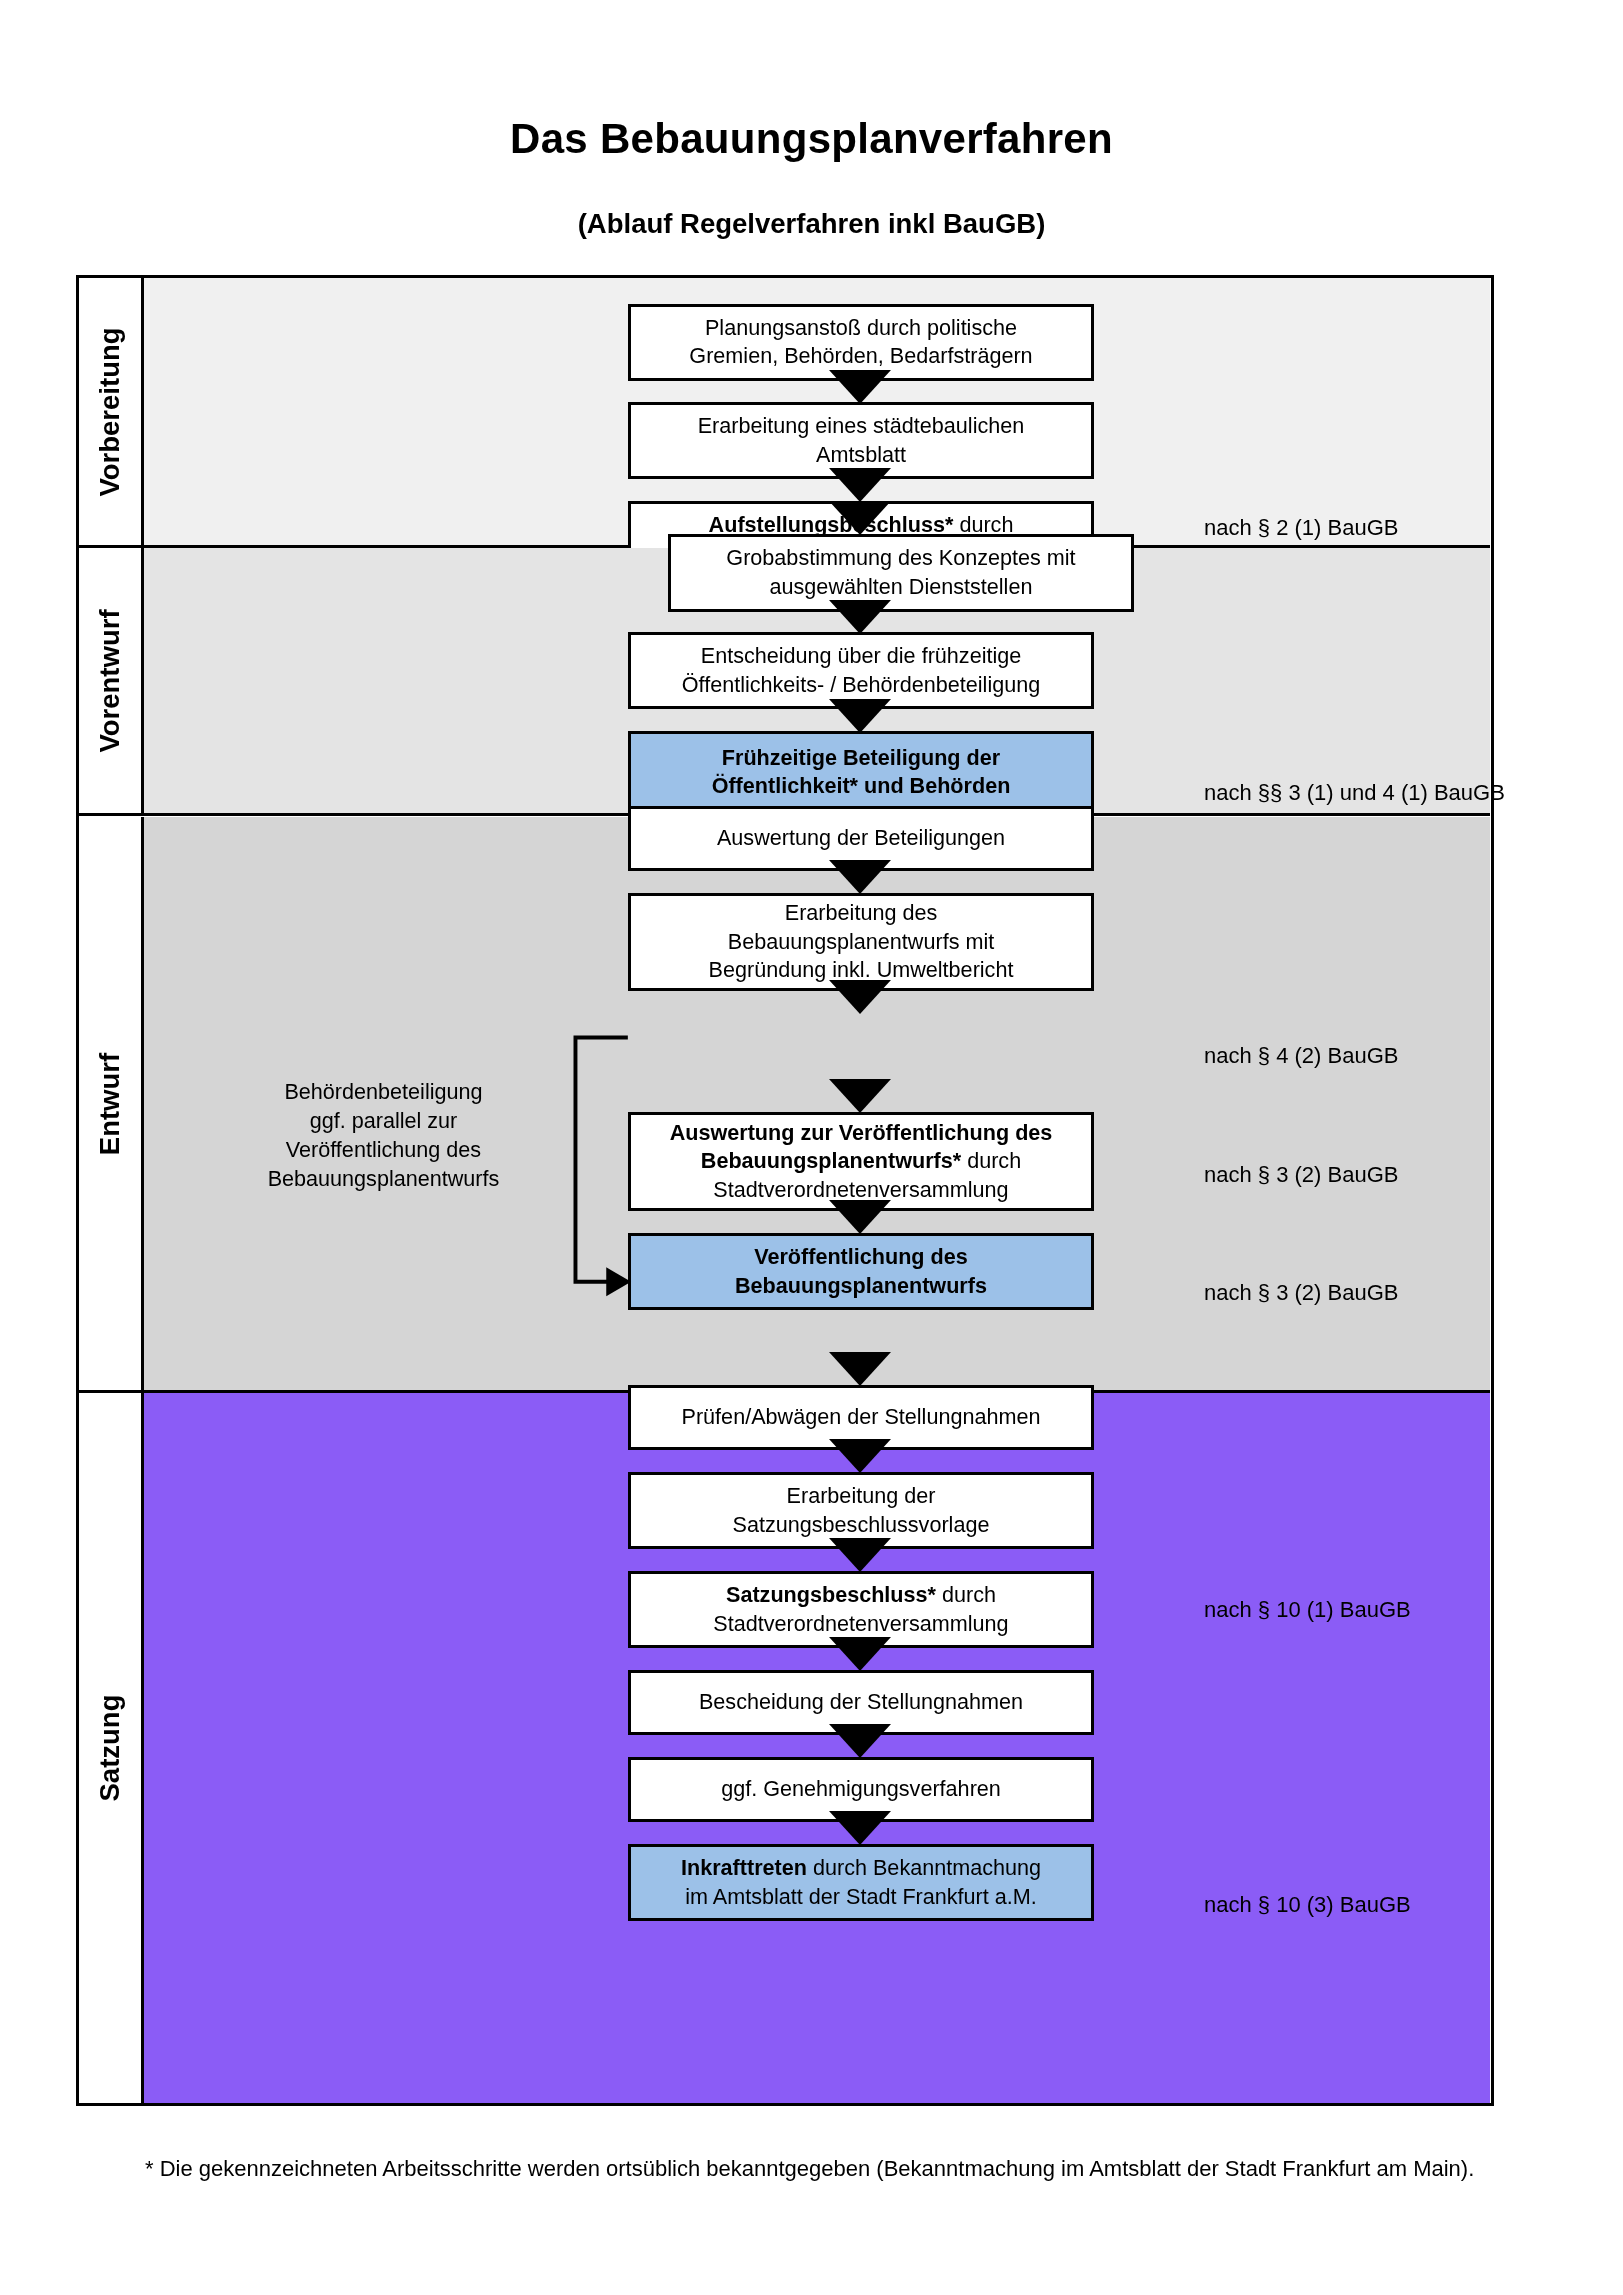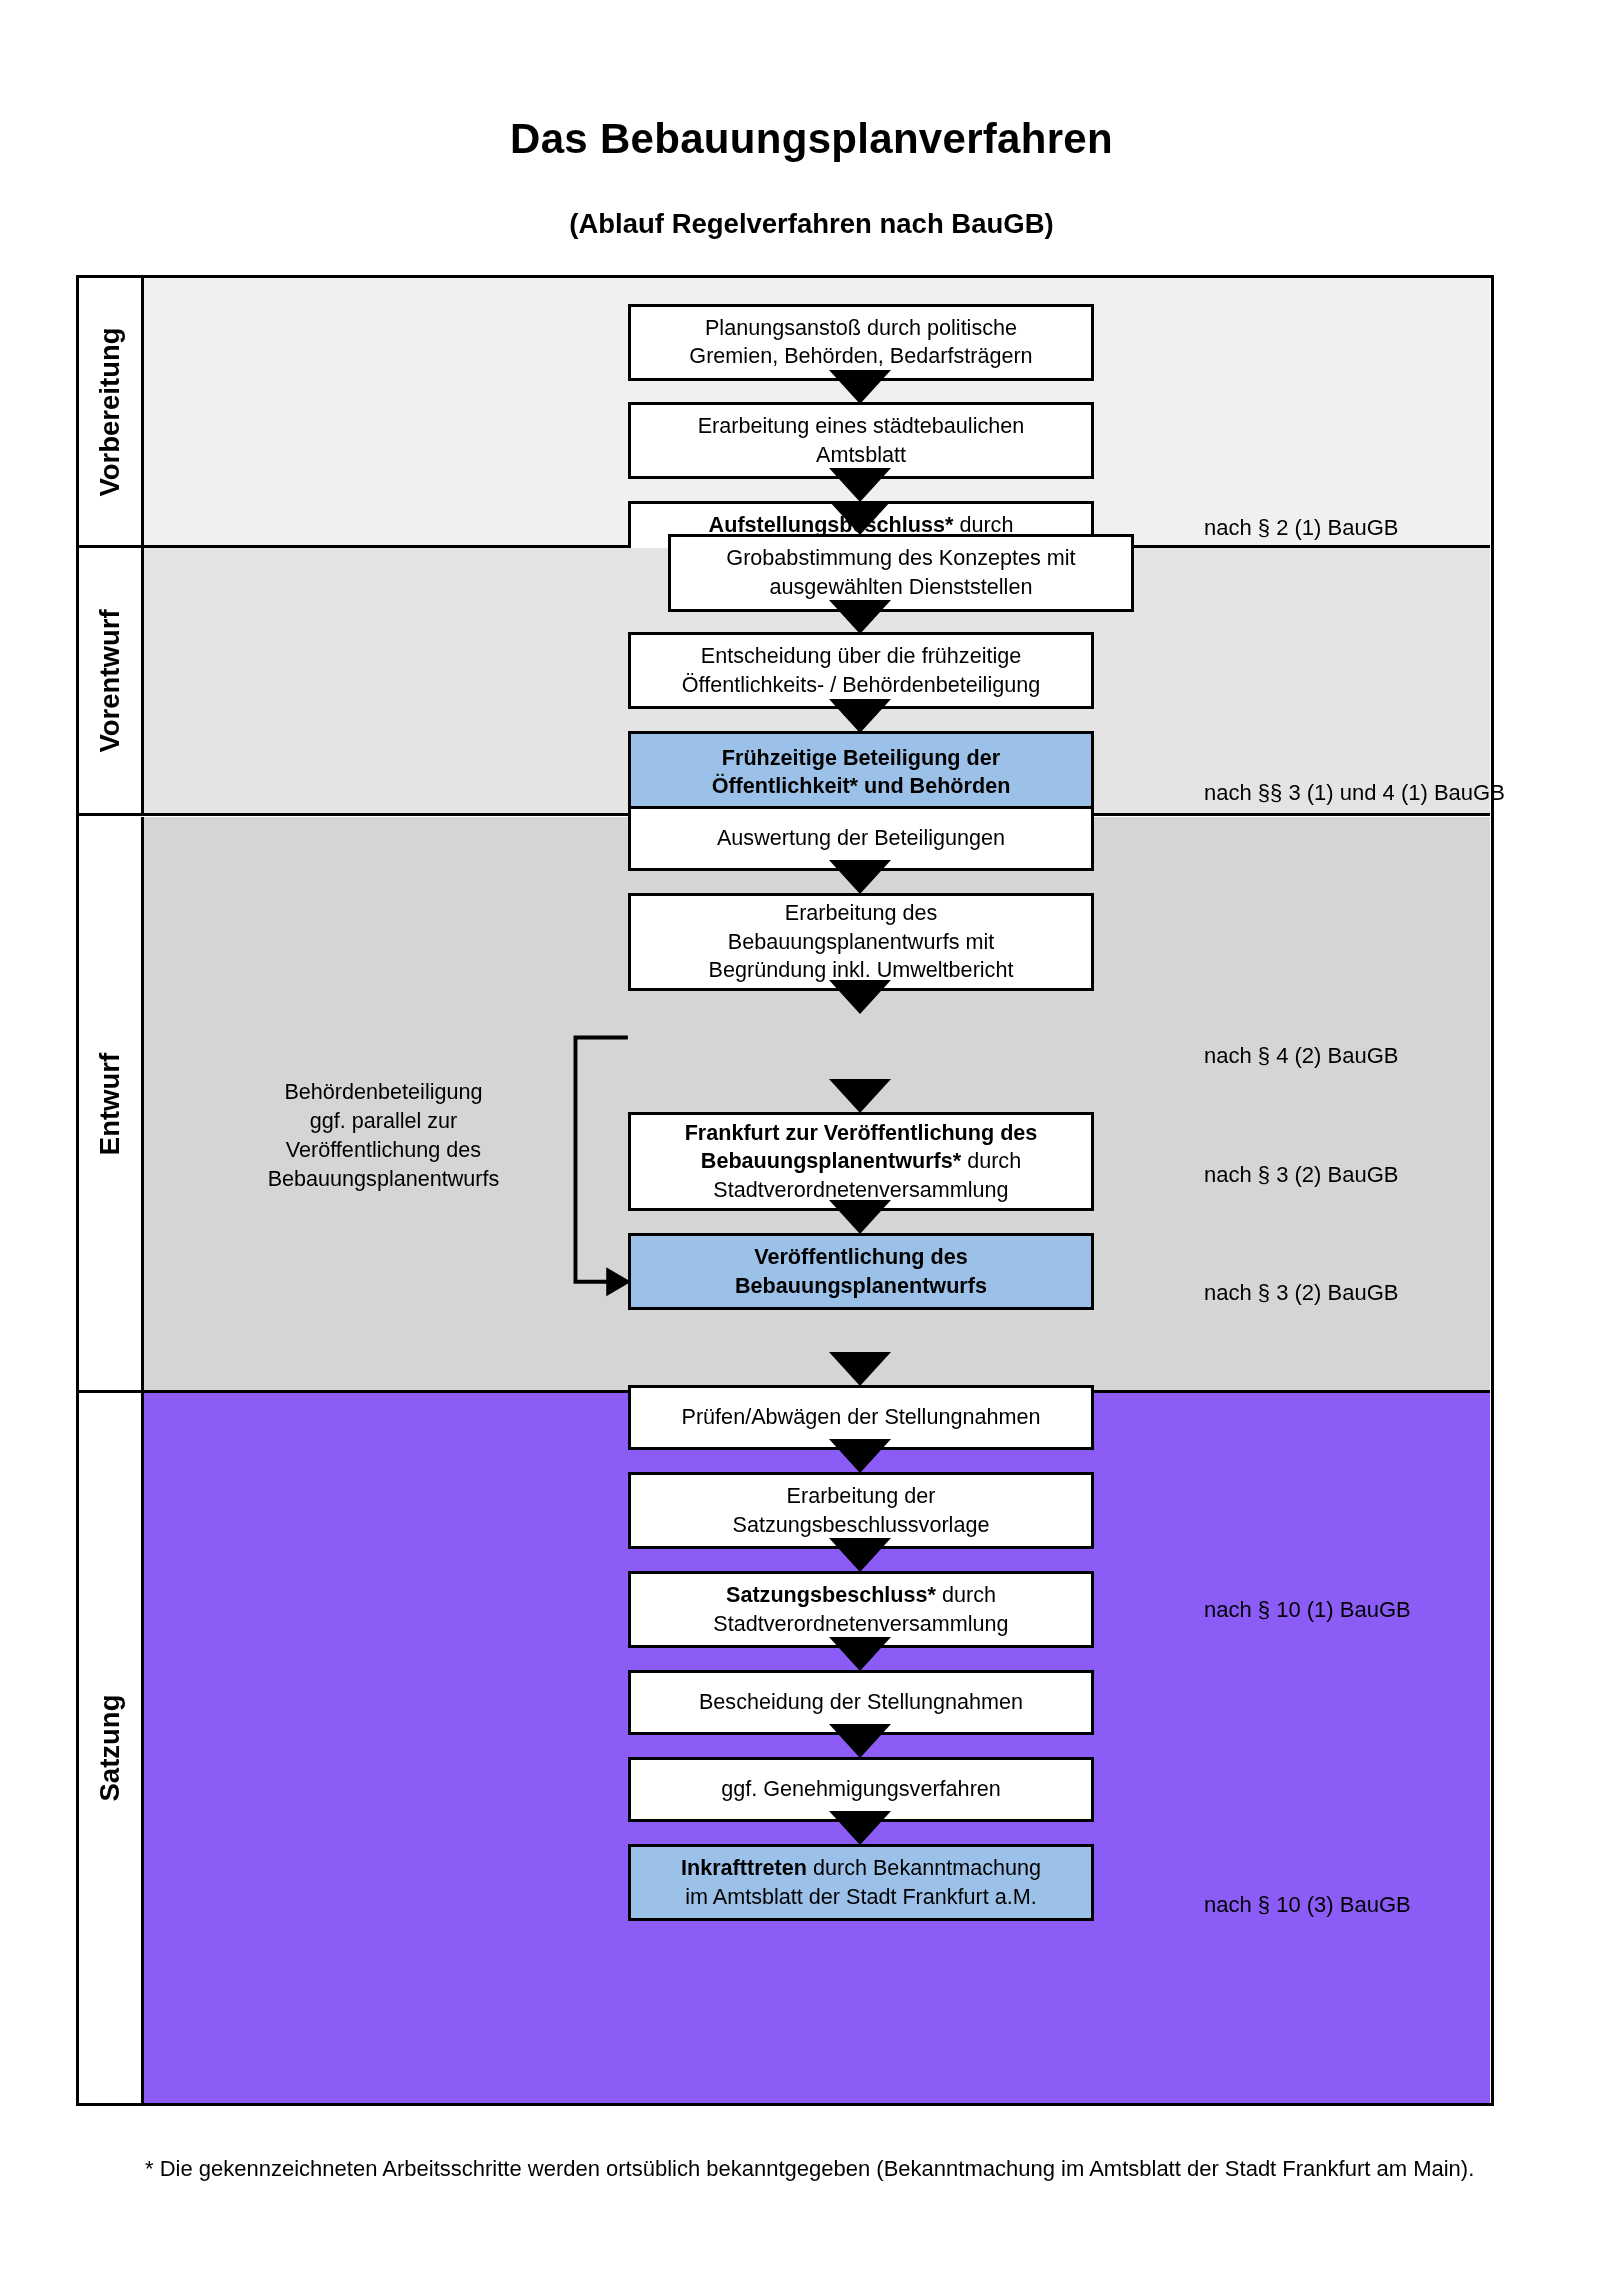--- a/index.html
+++ b/index.html
@@ -98,21 +98,21 @@
   
   .footnote{
     position:absolute;left:145px;top:2153px;width:1348px;
     font-size:22px;line-height:1.45;
   }
 </style>
 </head>
 <body>
 
 <div class="title">Das Bebauungsplanverfahren</div>
-<div class="subtitle">(Ablauf Regelverfahren nach BauGB)</div>
+<div class="subtitle">(Ablauf Regelverfahren inkl BauGB)</div>
 
 <div class="frame">
 
   <div class="phase" style="top:0px;height:270px;">
     <div class="phase-label bb">
       <span>Vorbereitung</span>
     </div>
     <div class="phase-body bb" style="background:#F0F0F0;">
 
       <div class="box" style="top:25.5px;height:77px;">
@@ -194,21 +194,21 @@
           <span>Bebauungsplanentwurfs mit</span><br>
           <span>Begründung inkl. Umweltbericht</span>
         </div>
       </div>
       <div class="arrow" style="left:685px;top:163px;"></div>
 
       <div class="arrow" style="left:685px;top:262px;"></div>
 
       <div class="box" style="top:295px;height:99px;">
         <div>
-          <b>Frankfurt zur Veröffentlichung des</b><br>
+          <b>Auswertung zur Veröffentlichung des</b><br>
           <b>Bebauungsplanentwurfs*</b><span> durch</span><br>
           <span>Stadtverordnetenversammlung</span>
         </div>
       </div>
       <div class="arrow" style="left:685px;top:383px;"></div>
 
       <div class="box blue" style="top:416px;height:77px;">
         <div>
           <b>Veröffentlichung des</b><br>
           <b>Bebauungsplanentwurfs</b>

